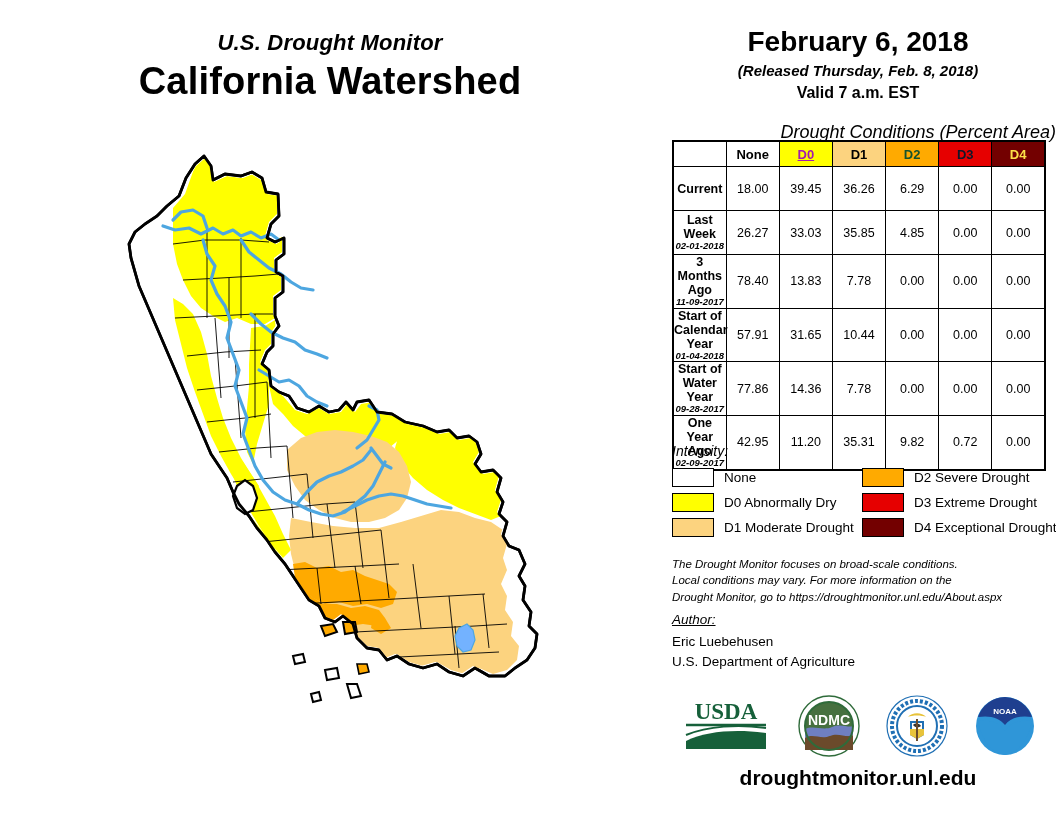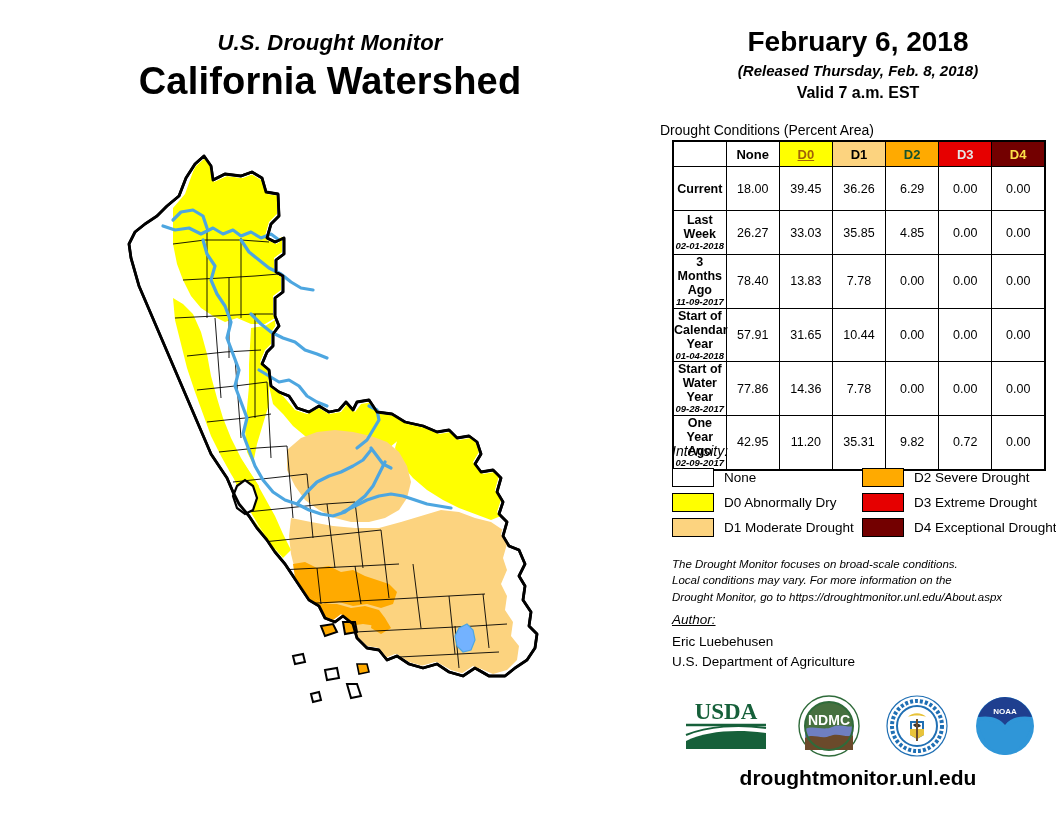--- a/index.html
+++ b/index.html
@@ -24,41 +24,41 @@
     font-size:38px;font-weight:bold;letter-spacing:.2px;
   }
   .map-wrap{position:absolute;left:55px;top:118px;width:580px;height:690px;}
   .map-wrap svg{display:block;width:580px;height:690px;}
 
   
   .right-col{position:absolute;left:660px;top:0;width:396px;height:816px;}
   .date-main{position:absolute;left:0;top:26px;width:396px;text-align:center;font-size:28px;font-weight:bold;}
   .date-rel{position:absolute;left:0;top:62px;width:396px;text-align:center;font-size:15px;font-weight:bold;font-style:italic;}
   .date-valid{position:absolute;left:0;top:84px;width:396px;text-align:center;font-size:16px;font-weight:bold;}
-  .tbl-caption{position:absolute;left:0;top:122px;width:396px;text-align:left;font-size:14px;}
+  .tbl-caption{position:absolute;left:0;top:122px;width:396px;text-align:right;font-size:18px;font-style:italic;}
 
   
   .dm-table{
     position:absolute;left:12px;top:140px;
     border-collapse:collapse;
     border:2px solid #000;
     width:374px;
     table-layout:fixed;
   }
   .dm-table td{border:1px solid #000;text-align:center;font-size:12.5px;padding:0;}
   .dm-table .corner{border:none;background:#fff;}
   .dm-table thead td{height:24px;font-weight:bold;font-size:13px;}
   .dm-table tbody td{height:43px;}
   .rowlab{font-weight:bold;font-size:12.5px;line-height:1.12;padding:2px 3px;}
   .rowlab .dt{font-weight:bold;font-style:italic;font-size:9.5px;display:block;}
   .hdr-none{background:#ffffff;color:#000;}
-  .hdr-d0{background:#ffff00;color:#a16207;text-decoration:underline;}
+  .hdr-d0{background:#ffff00;color:#a21caf;text-decoration:underline;}
   .hdr-d1{background:#fcd37f;color:#000;}
   .hdr-d2{background:#ffaa00;color:#14532d;}
-  .hdr-d3{background:#e60000;color:#e5e5e5;}
+  .hdr-d3{background:#e60000;color:#0f172a;}
   .hdr-d4{background:#730000;color:#fde047;}
 
   
   .legend{position:absolute;left:12px;top:443px;width:380px;}
   .legend-title{font-size:14px;font-style:italic;font-weight:normal;margin-bottom:6px;}
   .legend-grid{display:flex;}
   .legend-col{width:190px;}
   .legend-row{display:flex;align-items:center;height:25px;}
   .sw{width:40px;height:17px;border:1.5px solid #000;flex:0 0 auto;}
   .legend-lbl{font-size:13.5px;margin-left:10px;white-space:nowrap;}

